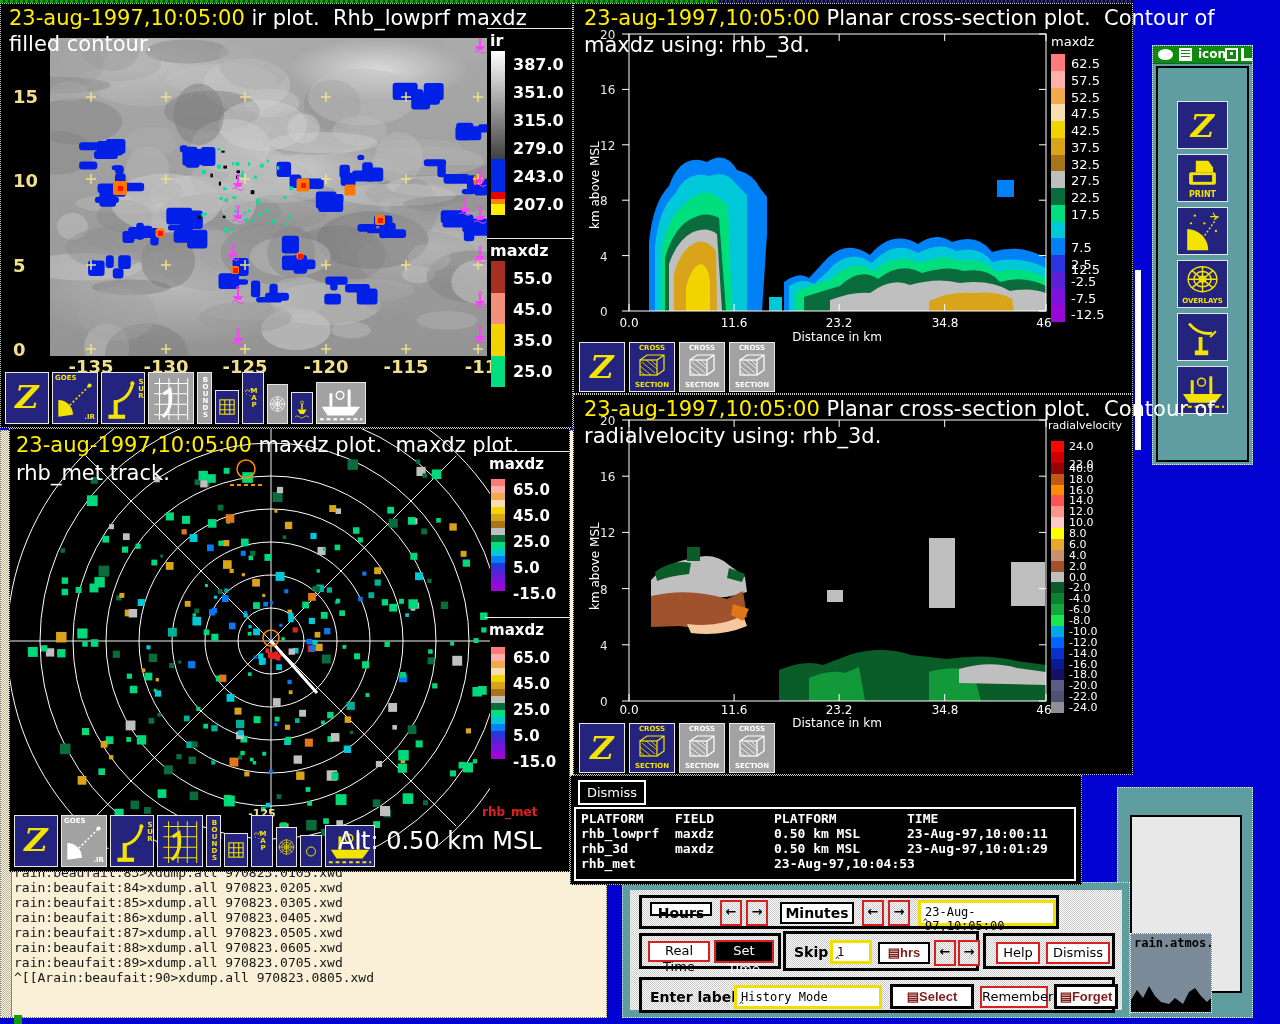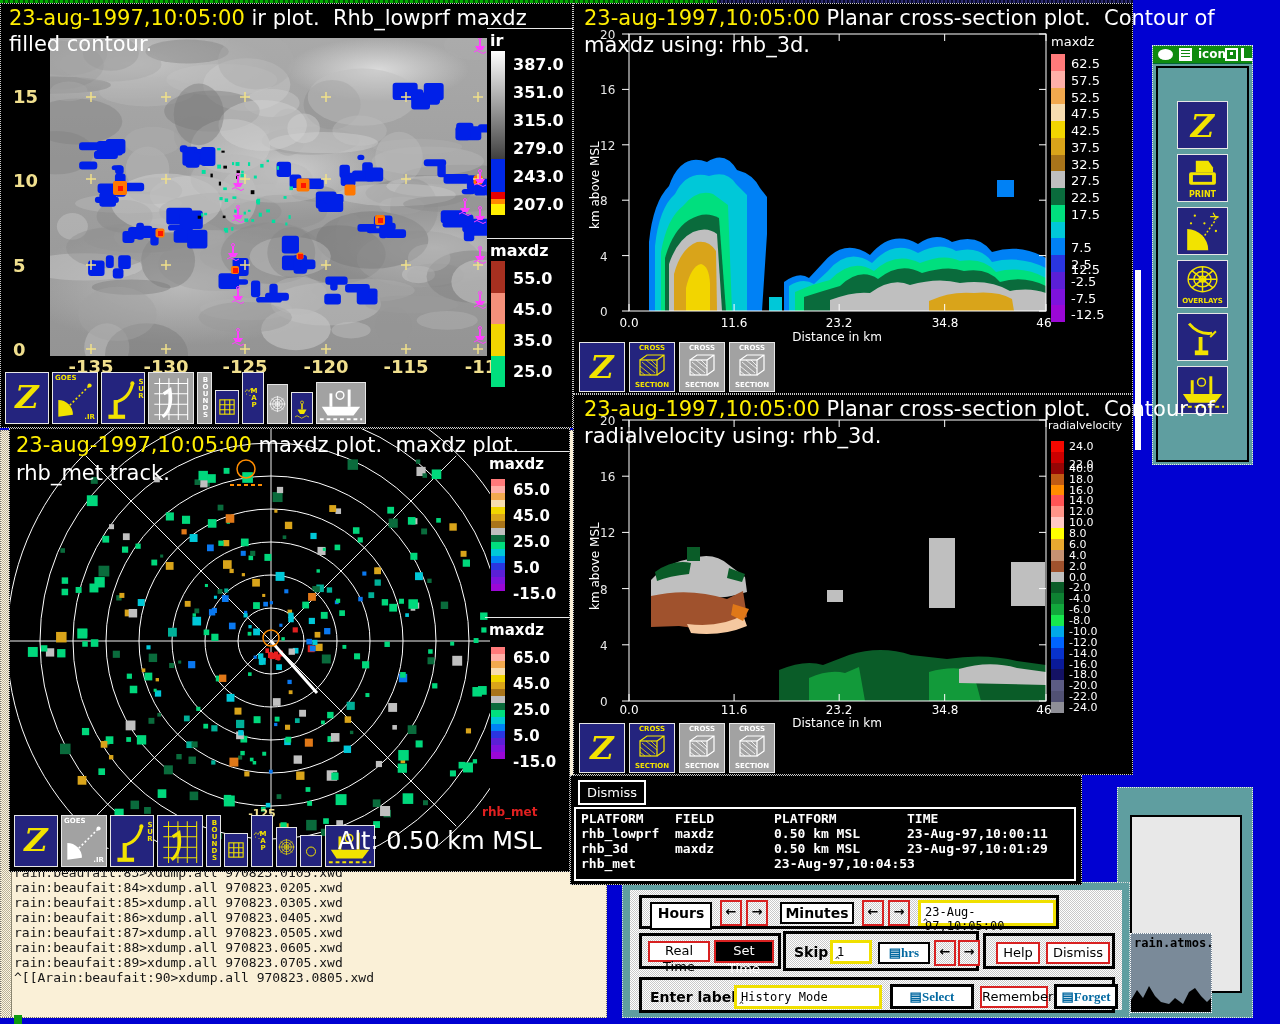--- a/index.html
+++ b/index.html
@@ -65,21 +65,21 @@
   .cbw{position:absolute;background:#fff;border:2px solid #000;box-sizing:border-box;
        font-weight:bold;font-size:14px;color:#000;text-align:center;}
   .cbk{position:absolute;background:#000;color:#fff;border:2px solid #d82020;box-sizing:border-box;
        font-size:13px;text-align:center;}
   .abtn{position:absolute;border:2px solid #d82020;box-sizing:border-box;text-align:center;
         font-weight:bold;font-size:13px;color:#000;line-height:20px;}
   .fld{position:absolute;background:#fff;border:3px solid #f0e000;box-sizing:border-box;
        font-family:"DejaVu Sans Mono",monospace;font-size:12px;color:#000;padding:2px 0 0 4px;}
   .fld::after{content:"^";position:absolute;left:2px;bottom:-4px;font-size:8px;color:#000;}
   .mbtn{position:absolute;background:#fff;border:2px solid #000;box-sizing:border-box;
-        font-family:Liberation Serif, serif;font-weight:bold;font-size:13px;color:#0369a1;
+        font-family:Liberation Sans, sans-serif;font-weight:bold;font-size:13px;color:#7f1d1d;
         text-align:center;white-space:nowrap;}
   .lab{position:absolute;font-weight:bold;font-size:14px;color:#000;}
   
   .gtb{position:absolute;left:0;top:0;right:0;height:17px;background:#0f8a0f;border-bottom:1px solid #063;}
   .ylab{position:absolute;transform:rotate(-90deg);transform-origin:left top;
         font-size:12px;color:#fff;white-space:nowrap;}
   .hline{position:absolute;height:1px;background:#e8e8e8;}
 </style>
 </head>
 <body>
@@ -1366,21 +1366,21 @@
         </svg>
         <div class="gl b c">SECTION</div>
       </div>
     </div>
 </div>
 
 <div class="a" id="win-control" style="left:622px;top:882px;width:508px;height:136px;background:#5f9ea0;border:1px dotted #e0e0e0;box-sizing:border-box;z-index:3;">
   <div class="a stip" style="left:7px;top:7px;width:492px;height:120px;"></div>
 
   <div class="grp stip" style="left:16px;top:12px;width:420px;height:34px;">
-    <div class="cbw" style="left:8px;top:4px;width:62px;height:28px;line-height:18px;">Hours</div>
+    <div class="cbw" style="left:8px;top:4px;width:62px;height:14px;line-height:18px;">Hours</div>
     <div class="abtn stip" style="left:78px;top:2px;width:22px;height:26px;">←</div>
     <div class="abtn stip" style="left:104px;top:2px;width:22px;height:26px;">→</div>
     <div class="cbw" style="left:138px;top:4px;width:74px;height:22px;line-height:18px;">Minutes</div>
     <div class="abtn stip" style="left:220px;top:2px;width:22px;height:26px;">←</div>
     <div class="abtn stip" style="left:246px;top:2px;width:22px;height:26px;">→</div>
     <div class="fld" style="left:276px;top:2px;width:138px;height:26px;">23-Aug-97,10:05:00</div>
   </div>
 
   <div class="grp stip" style="left:16px;top:50px;width:142px;height:36px;">
     <div class="cbtn" style="left:6px;top:5px;width:62px;height:21px;line-height:16px;">Real Time</div>

